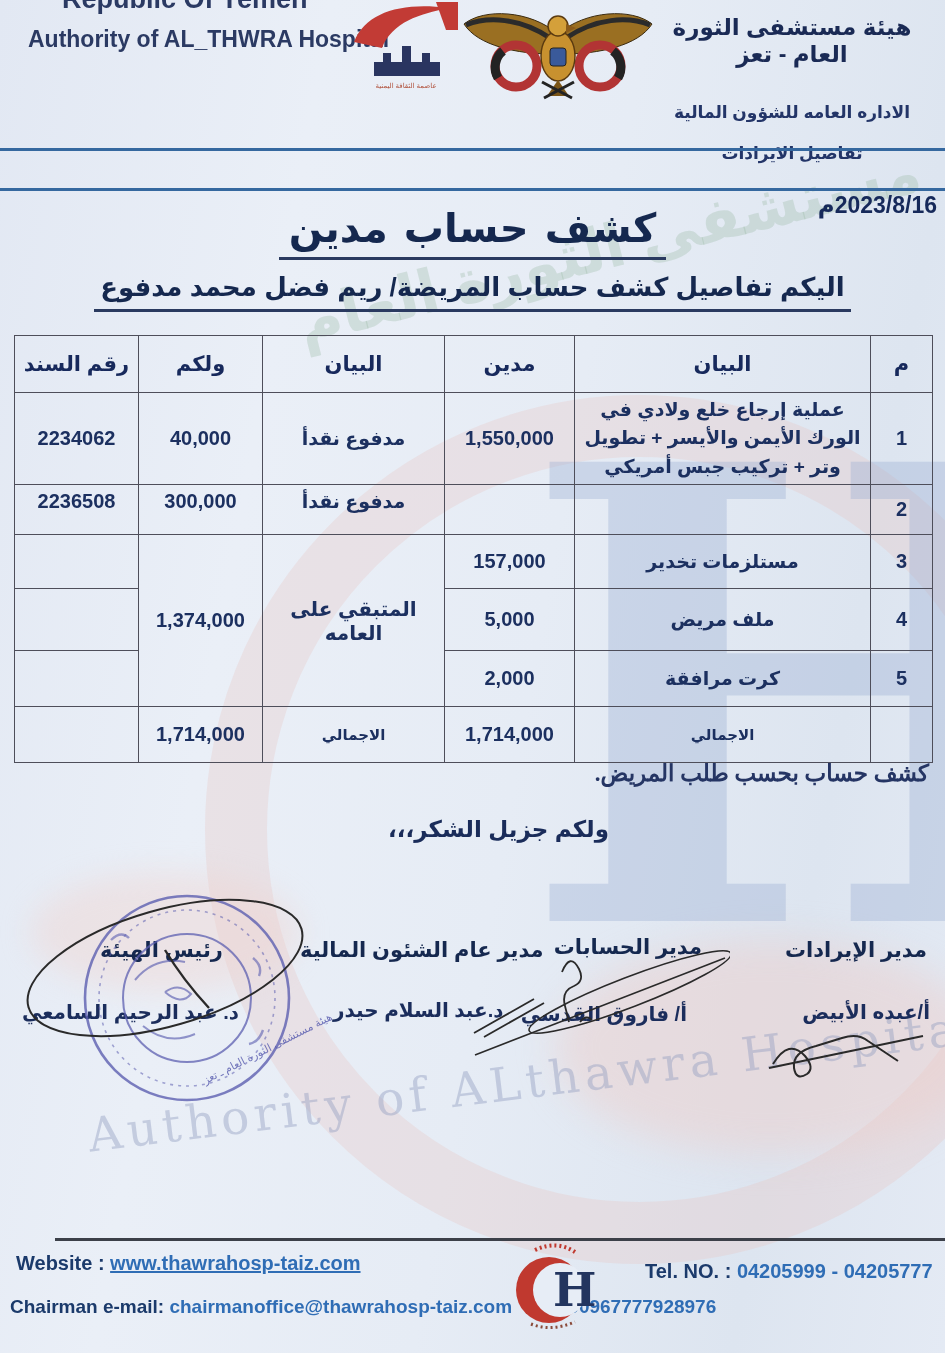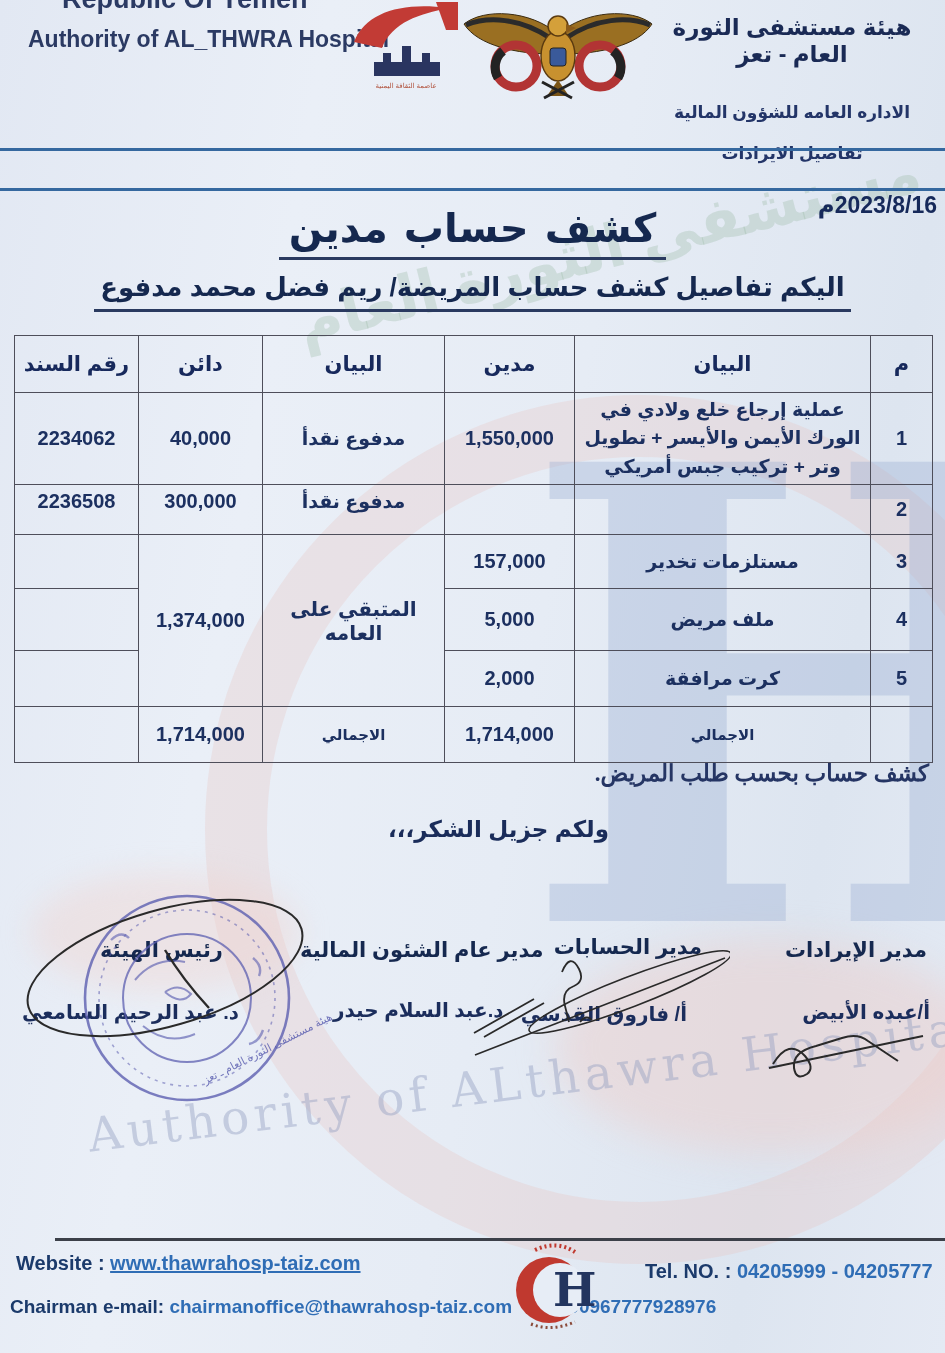--- a/index.html
+++ b/index.html
@@ -139,21 +139,21 @@
       <col style="width:182px">
         <col style="width:124px">
         <col style="width:124px">
     </colgroup>
     <tbody>
         <tr>
       <th>م</th>
       <th>البيان</th>
       <th>مدين</th>
       <th>البيان</th>
-      <th>دائن</th>
+      <th>ولكم</th>
       <th>رقم السند</th>
     </tr>
     <tr class="r1">
       <td class="no-cell">1</td>
       <td class="desc-big">عملية إرجاع خلع ولادي في الورك الأيمن والأيسر + تطويل وتر + تركيب جبس أمريكي</td>
       <td class="num">1,550,000</td>
       <td class="txt">مدفوع نقدأ</td>
       <td class="num">40,000</td>
       <td class="num">2234062</td>
     </tr>

